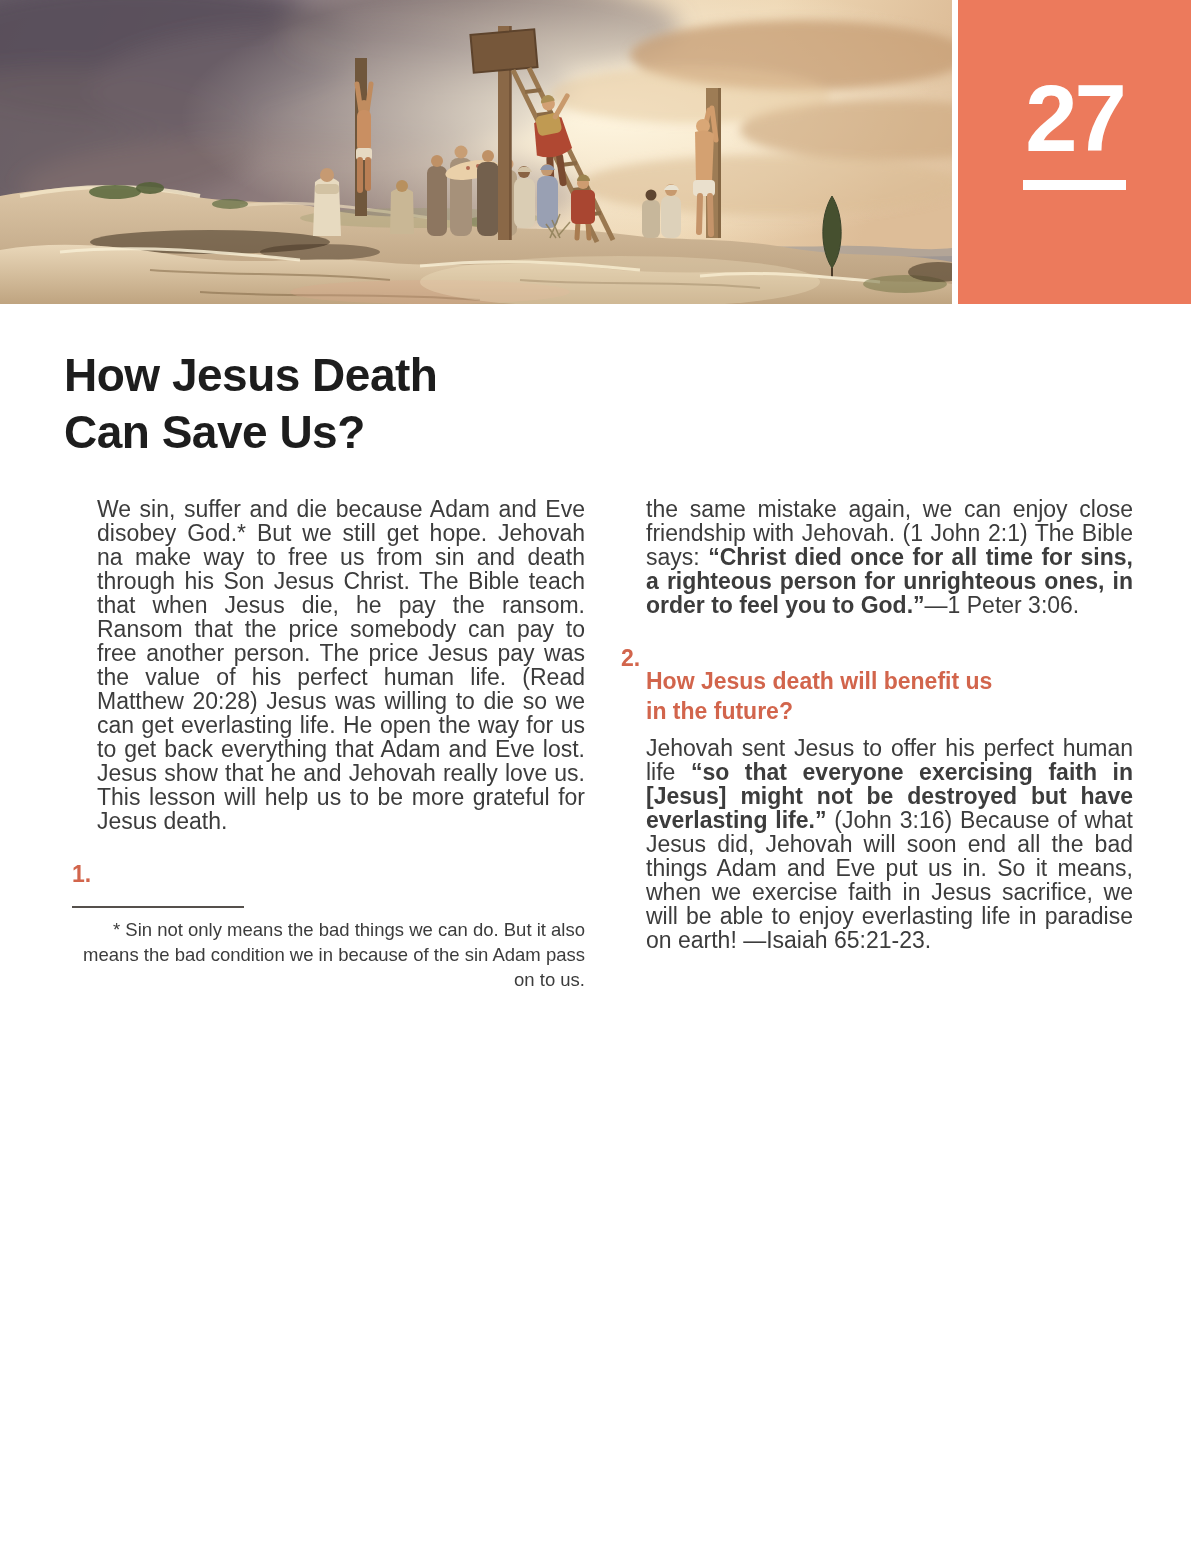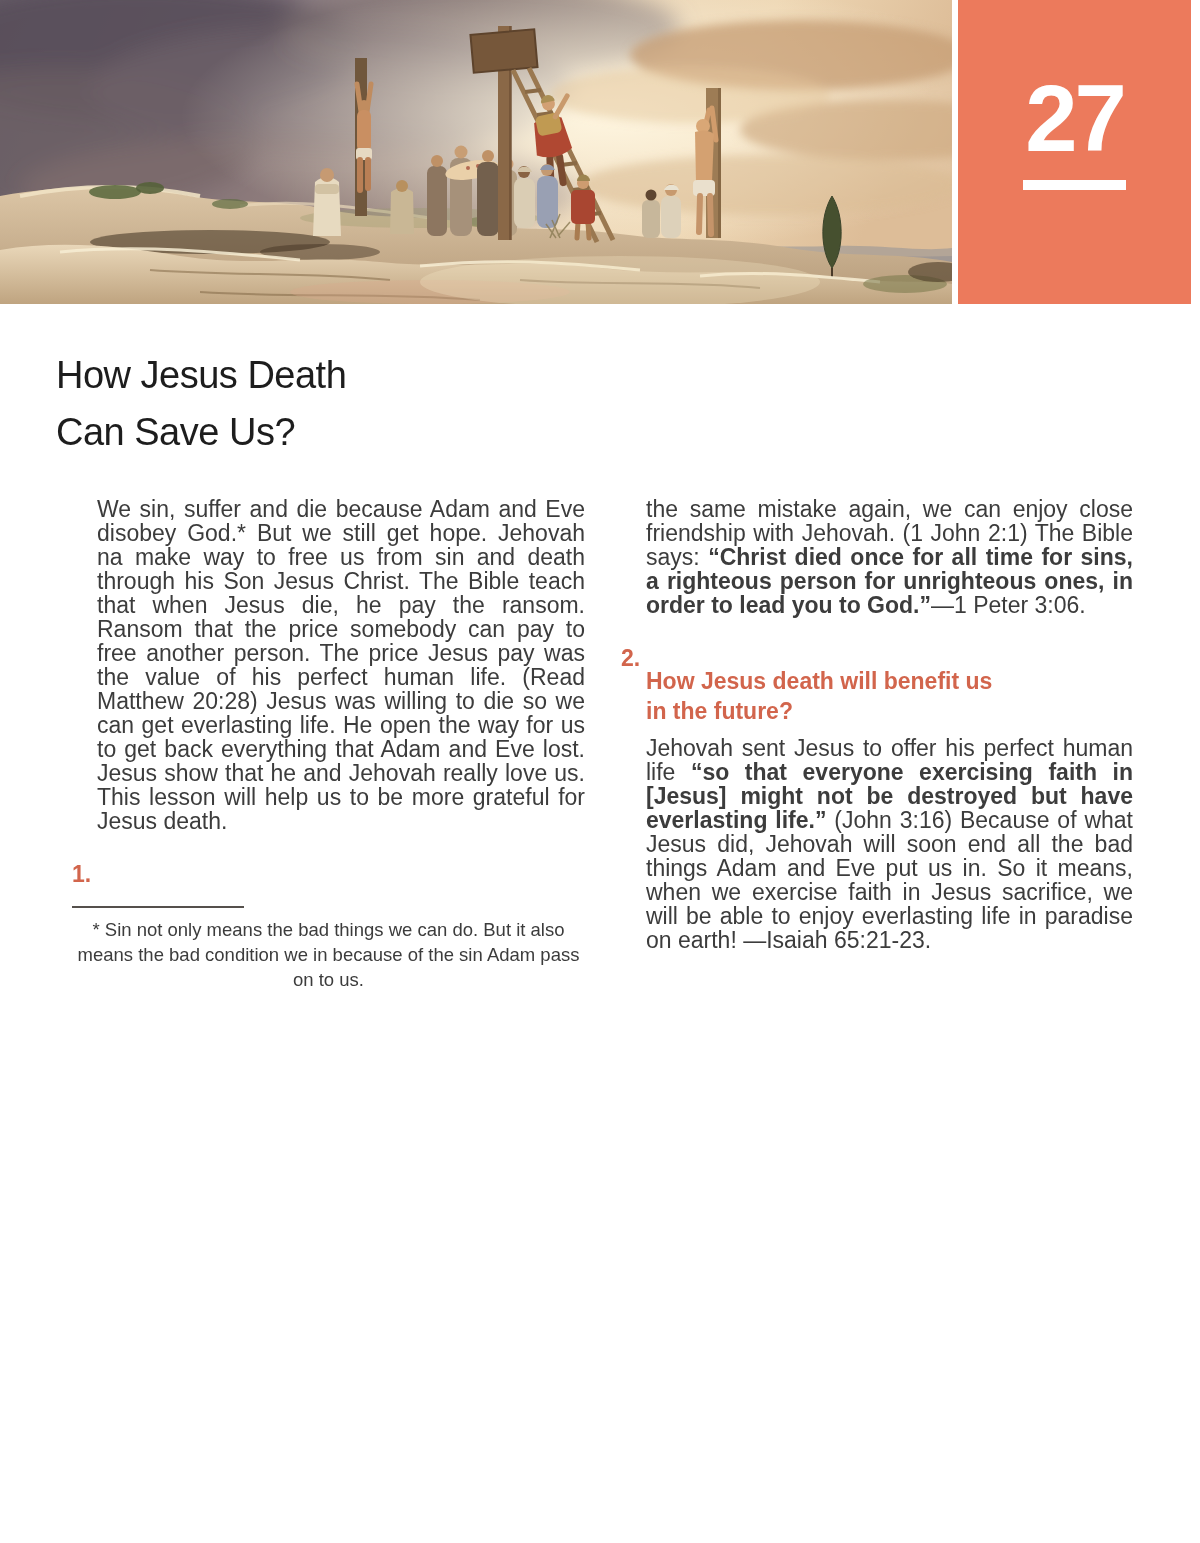--- a/index.html
+++ b/index.html
@@ -12,42 +12,42 @@
   .hero svg { display:block; width:952px; height:304px; }
 
   
   .chapter-badge { position:absolute; left:958px; top:0; width:233px; height:304px;
     background:var(--accent,#ec7a5c); display:flex; flex-direction:column; align-items:center; }
   .chapter-number { margin-top:72px; color:#fff; font-size:94px; line-height:1;
     font-weight:bold; letter-spacing:-3px; }
   .chapter-underline { width:103px; height:10px; background:#fff; margin-top:14px; }
 
   
-  .page-title { position:absolute; left:56px; top:347px; width:560px;
-    font-size:38px; line-height:57px; font-weight:normal; color:var(--title,#1d1d1d);
+  .page-title { position:absolute; left:64px; top:347px; width:560px;
+    font-size:46px; line-height:57px; font-weight:bold; color:var(--title,#1d1d1d);
     letter-spacing:-0.5px; white-space:pre-line; }
 
   
   .col { position:absolute; top:497px; }
   .col-left  { left:72px;  width:513px; }
   .col-right { left:621px; width:512px; }
 
   .body-par { margin:0 0 0 25px; font-size:23px; line-height:24px; color:var(--body,#3c3c3c);
     text-align:justify; }
   .body-par.cont { text-align-last:justify; }
   .b { font-weight:bold; }
 
   .question { display:flex; margin:26px 0 10px 0; font-size:23px; line-height:30px;
     color:var(--headingAccent,#d2654c); font-weight:bold; }
   .qnum { width:25px; flex:none; }
   .qtext { white-space:pre-line;margin-top:23px; }
   .col-right .question:first-child { margin-top:26px; }
 
   .footnote-rule { width:172px; height:0; border-top:2px solid #55504c; margin:17px 0 9px 0; }
-  .footnote { font-size:18.5px; line-height:25px; color:var(--body,#3c3c3c); text-align:center; }
+  .footnote { font-size:18.5px; line-height:25px; color:var(--body,#3c3c3c); text-align:right; }
 </style>
 </head>
 <body>
 
 <div class="page">
 
   <div class="hero">
     <svg viewBox="0 0 952 304" preserveAspectRatio="none">
       <defs>
         <linearGradient id="sky" x1="0" y1="0" x2="1" y2="0.15">
@@ -199,21 +199,21 @@
   <div class="col col-left">
     <p class="body-par">We sin, suffer and die because Adam and Eve disobey God.* But we still get hope. Jehovah na make way to free us from sin and death through his Son Jesus Christ. The Bible teach that when Jesus die, he pay the ransom. Ransom that the price somebody can pay to free another person. The price Jesus pay was the value of his perfect human life. (Read Matthew 20:28) Jesus was willing to die so we can get everlasting life. He open the way for us to get back everything that Adam and Eve lost. Jesus show that he and Jehovah really love us. This lesson will help us to be more grateful for Jesus death.</p>
     <div class="question">
       <span class="qnum">1.</span>
     </div>
     <div class="footnote-rule"></div>
     <p class="footnote">* Sin not only means the bad things we can do. But it also means the bad condition we in because of the sin Adam pass on to us.</p>
   </div>
 
   <div class="col col-right">
-    <p class="body-par"><span>the same mistake again, we can enjoy close friendship with Jehovah. (1 John 2:1) The Bible says: </span><span class="b">“Christ died once for all time for sins, a righteous person for unrighteous ones, in order to lead you to God.”</span><span>—1 Peter 3:06.</span></p>
+    <p class="body-par"><span>the same mistake again, we can enjoy close friendship with Jehovah. (1 John 2:1) The Bible says: </span><span class="b">“Christ died once for all time for sins, a righteous person for unrighteous ones, in order to feel you to God.”</span><span>—1 Peter 3:06.</span></p>
     <div class="question">
       <span class="qnum">2.</span>
       <span class="qtext">How Jesus death will benefit us
 in the future?</span>
     </div>
     <p class="body-par"><span>Jehovah sent Jesus to offer his perfect human life </span><span class="b">“so that everyone exercising faith in [Jesus] might not be destroyed but have everlasting life.”</span><span> (John 3:16) Because of what Jesus did, Jehovah will soon end all the bad things Adam and Eve put us in. So it means, when we exercise faith in Jesus sacrifice, we will be able to enjoy everlasting life in paradise on earth! —Isaiah 65:21-23.</span></p>
   </div>
 
 </div>
 

